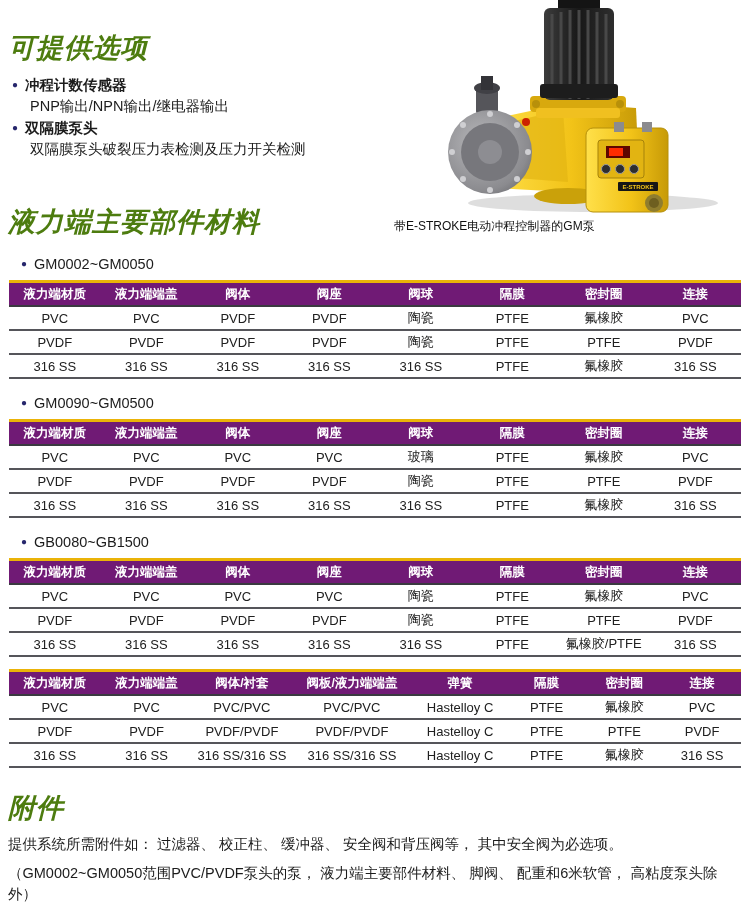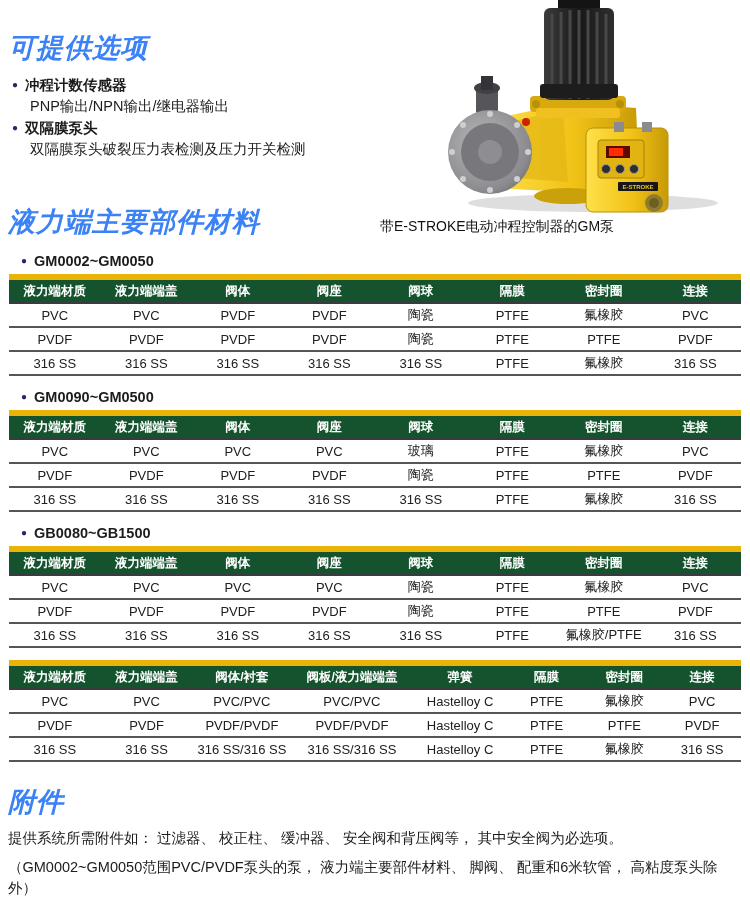--- a/index.html
+++ b/index.html
@@ -2,44 +2,44 @@
 <html><head>
 <meta charset="utf-8">
 <style>
   html,body{margin:0;padding:0;}
   body{
     width:750px;height:924px;position:relative;overflow:hidden;
     background:#ffffff;color:#1c1c1c;
     font-family:"Liberation Sans","DejaVu Sans",sans-serif;
   }
   .sec-title{
-    color:#3b82f6;font-style:italic;font-weight:bold;
+    color:#4d7c0f;font-style:italic;font-weight:bold;
     font-size:27px;letter-spacing:1px;margin:0 0 0 8px;
   }
   .top-title{padding-top:30px;}
   
   .options-list{margin:8px 0 0 0;}
   .opt-head{font-weight:bold;font-size:14.5px;line-height:21px;}
   .bullet{color:#26266c;font-size:10px;margin:0 7px 0 12px;vertical-align:2px;}
   .opt-detail{font-size:14.5px;line-height:21px;margin-left:30px;}
   
   .pump-fig{position:absolute;top:0;left:418;left:418px;width:318px;height:215px;}
   .pump-caption{
-    position:absolute;top:218px;left:380px;width:230px;
-    font-size:14px;color:#111;white-space:nowrap;
+    position:absolute;top:218px;left:394px;width:230px;
+    font-size:12px;color:#111;white-space:nowrap;
   }
   
   .materials-title{margin-top:44px;}
   .tables-wrap{margin-top:6px;}
   .table-block{margin:12px 9px 0 9px;}
-  .model-title{font-weight:bold;font-size:14.5px;line-height:18px;margin-bottom:4px;}
+  .model-title{font-weight:normal;font-size:14.5px;line-height:24px;margin-bottom:4px;}
   .mat-table{width:100%;border-collapse:collapse;table-layout:fixed;}
   .mat-table th{
-    background:#14532d;color:#ffffff;font-size:12.5px;font-weight:bold;
-    height:22px;padding:0;border-top:6px solid #eab308;border-bottom:2px solid #3a3a40;
+    background:#701a75;color:#ffffff;font-size:12.5px;font-weight:bold;
+    height:22px;padding:0;border-top:3px solid #eab308;border-bottom:2px solid #3a3a40;
     white-space:nowrap;overflow:hidden;
   }
   .mat-table td{
     height:20px;font-size:13px;text-align:center;padding:1px 0;
     border-bottom:2px solid #55555a;color:#202020;white-space:nowrap;overflow:hidden;
   }
   .mat-table col{width:12.5%;}
   .mat-table.wide4 col:nth-child(3){width:13.5%;}
   .mat-table.wide4 col:nth-child(4){width:16.5%;}
   .mat-table.wide4 col:nth-child(5){width:13%;}

